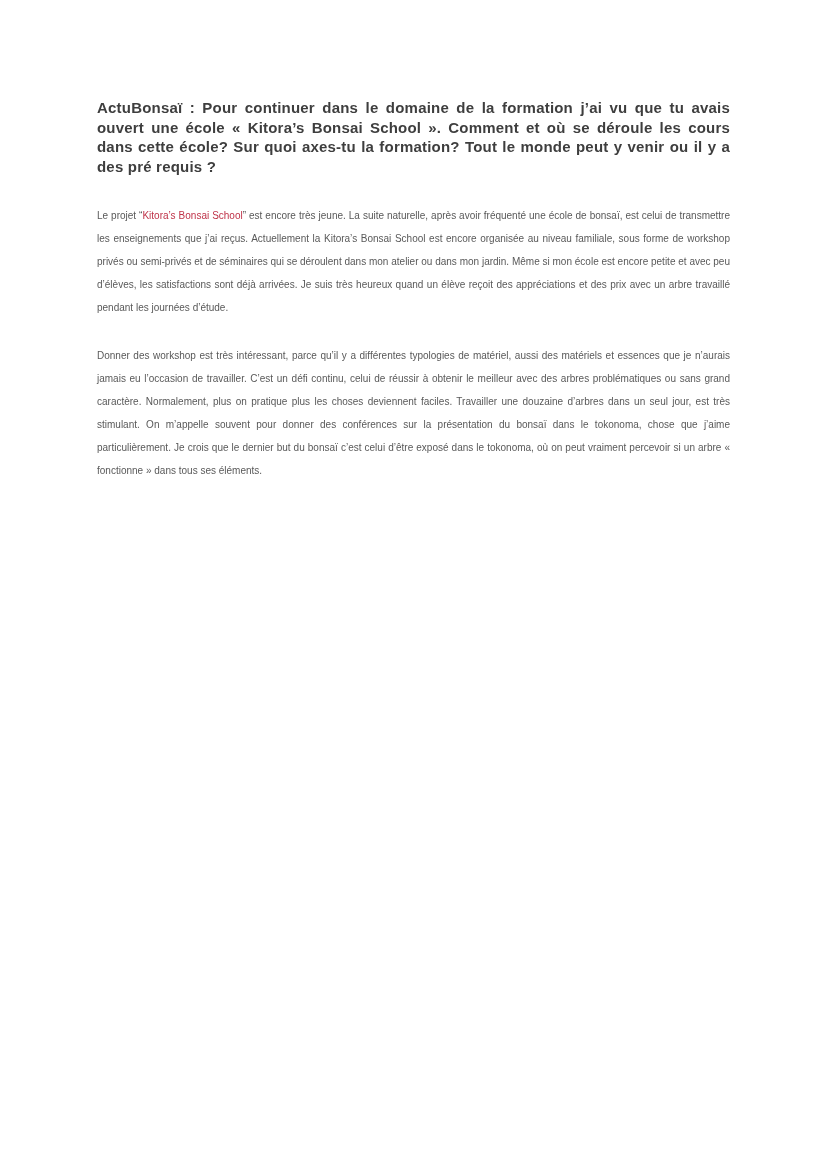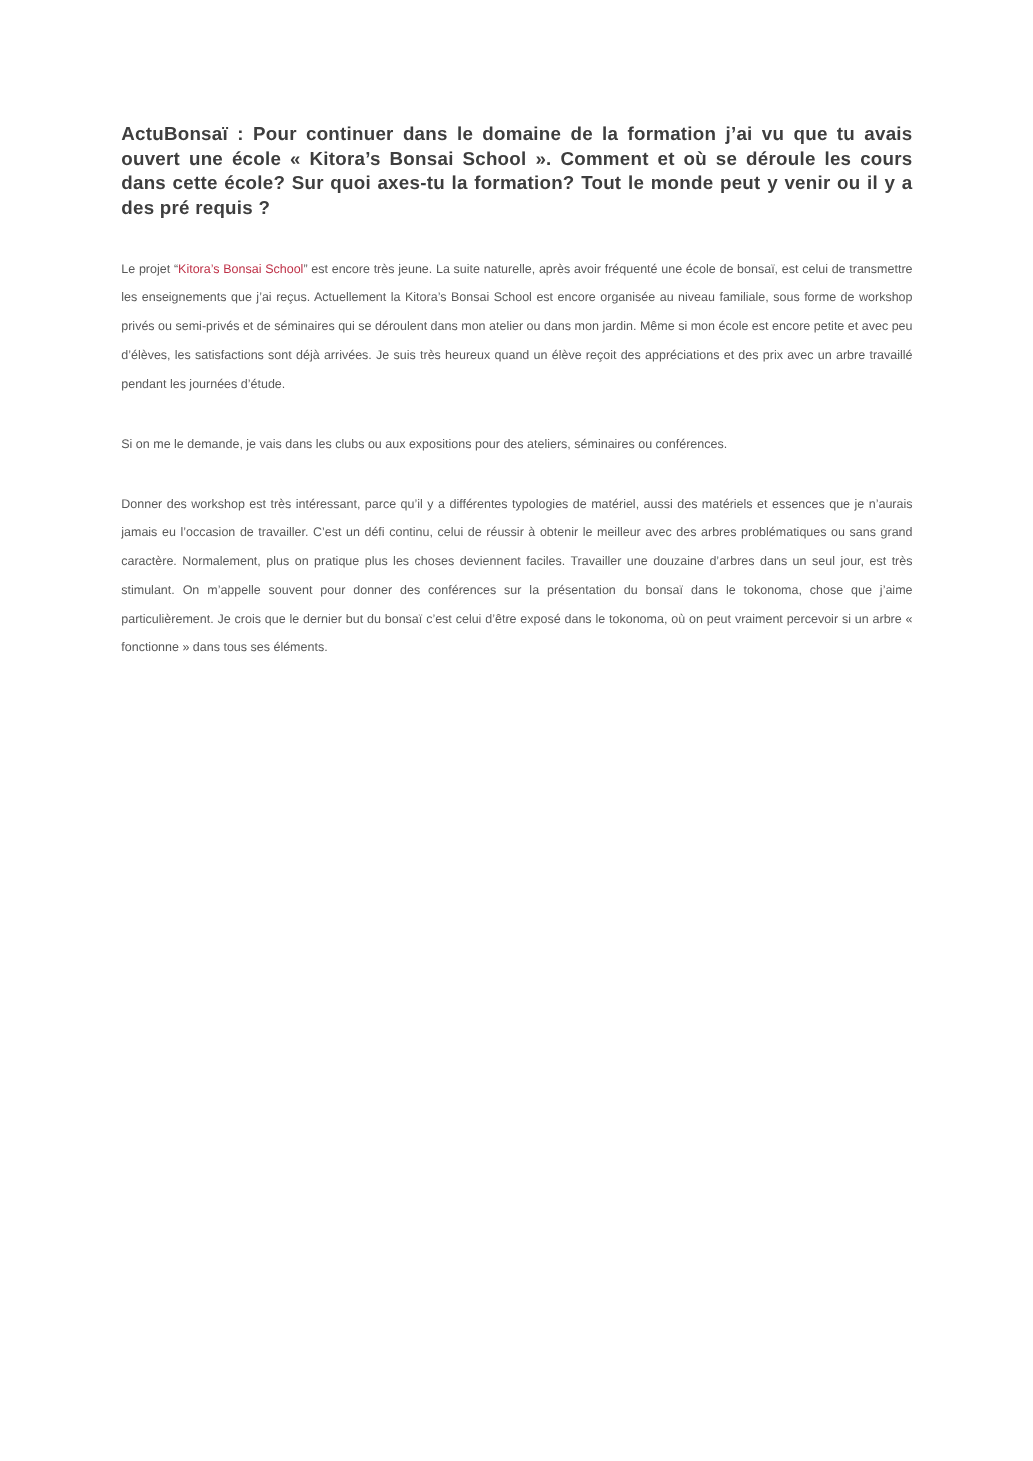--- a/index.html
+++ b/index.html
@@ -49,18 +49,17 @@
 </head>
 <body>
 
 <div class="page">
   <div class="content">
 
     <p class="question">ActuBonsaï : Pour continuer dans le domaine de la formation j’ai vu que tu avais ouvert une école « Kitora’s Bonsai School ». Comment et où se déroule les cours dans cette école? Sur quoi axes-tu la formation? Tout le monde peut y venir ou il y a des pré requis ?</p>
 
     <p class="para first"><span>Le projet “</span><span class="school-link">Kitora’s Bonsai School</span><span>” est encore très jeune. La suite naturelle, après avoir fréquenté une école de bonsaï, est celui de transmettre les enseignements que j’ai reçus. Actuellement la Kitora’s Bonsai School est encore organisée au niveau familiale, sous forme de workshop privés ou semi-privés et de séminaires qui se déroulent dans mon atelier ou dans mon jardin. Même si mon école est encore petite et avec peu d’élèves, les satisfactions sont déjà arrivées. Je suis très heureux quand un élève reçoit des appréciations et des prix avec un arbre travaillé pendant les journées d’étude.</span></p>
 
-    <p class="para">Si on me le demande, je vais dans les clubs ou aux expositions pour des ateliers, séminaires ou conférences.</p>
 
     <p class="para">Donner des workshop est très intéressant, parce qu’il y a différentes typologies de matériel, aussi des matériels et essences que je n’aurais jamais eu l’occasion de travailler. C’est un défi continu, celui de réussir à obtenir le meilleur avec des arbres problématiques ou sans grand caractère. Normalement, plus on pratique plus les choses deviennent faciles. Travailler une douzaine d’arbres dans un seul jour, est très stimulant. On m’appelle souvent pour donner des conférences sur la présentation du bonsaï dans le tokonoma, chose que j’aime particulièrement. Je crois que le dernier but du bonsaï c’est celui d’être exposé dans le tokonoma, où on peut vraiment percevoir si un arbre « fonctionne » dans tous ses éléments.</p>
 
   </div>
 </div>
 
 </body></html>

